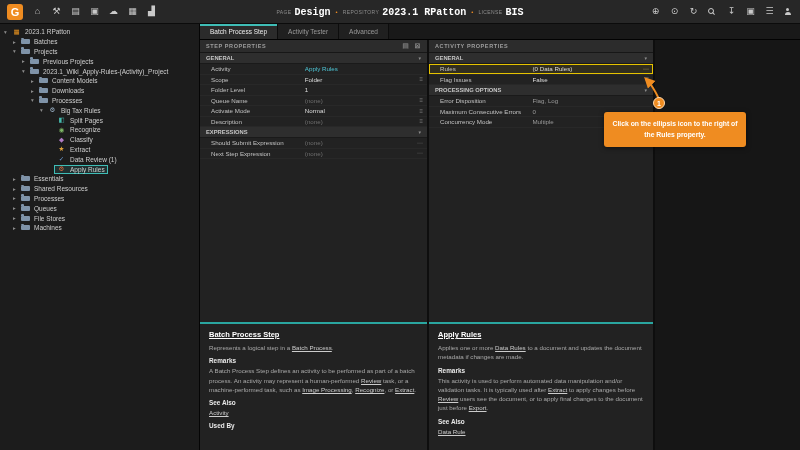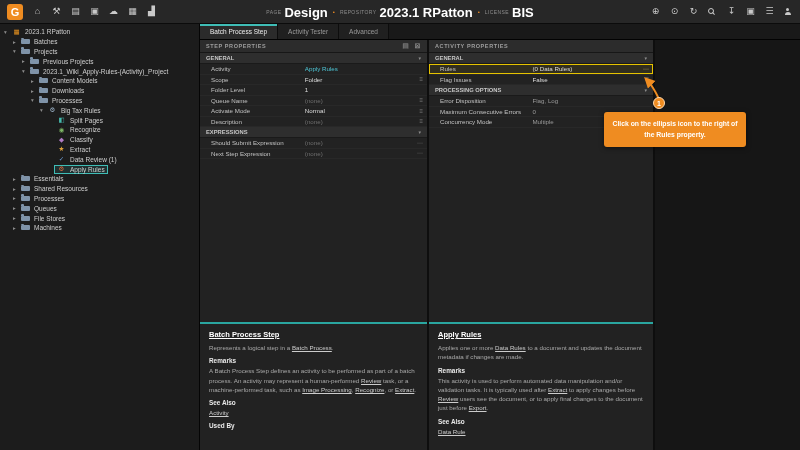--- a/index.html
+++ b/index.html
@@ -9,21 +9,21 @@
 
   
   .topbar{ height:24px; background:#272727; border-bottom:1px solid #0b0b0b; display:flex; align-items:center; padding:0 7px; position:relative; }
   .logo{ width:16px; height:16px; background:#ef8c21; border-radius:3px; color:#fff; font-weight:bold; font-size:11px;
     display:flex; align-items:center; justify-content:center; flex:none; }
   .tb-icons{ display:flex; gap:10px; margin-left:10px; align-items:center; }
   .tb-icons.right{ margin-left:auto; }
   .tb-icon{ color:#c9c9c9; font-size:9px; line-height:1; display:inline-flex; align-items:center; justify-content:center; min-width:9px; }
   .topbar-meta{ position:absolute; left:50%; top:0; height:24px; transform:translateX(-50%); display:flex; align-items:center; white-space:nowrap; }
   .meta-label{ font-size:5px; color:#8d8d8d; letter-spacing:.4px; margin-right:3px; }
-  .meta-value{ font-size:13px; color:#fff; font-weight:bold; }
+  .meta-value{ font-size:10px; color:#fff; font-weight:bold;font-family:Liberation Mono, monospace; }
   .meta-sep{ color:#ef8c21; font-size:6px; margin:0 5px; }
 
   
   .css-search{ width:7px; height:7px; position:relative; display:inline-block; }
   .css-search::before{ content:""; position:absolute; width:4px; height:4px; border:1px solid #c9c9c9; border-radius:50%; left:0; top:0; }
   .css-search::after{ content:""; position:absolute; width:3px; height:1px; background:#c9c9c9; transform:rotate(45deg); left:4px; top:5px; }
   .css-user{ width:7px; height:7px; position:relative; display:inline-block; }
   .css-user::before{ content:""; position:absolute; width:3px; height:3px; border-radius:50%; background:#c9c9c9; left:2px; top:0; }
   .css-user::after{ content:""; position:absolute; width:6px; height:3px; border-radius:3px 3px 0 0; background:#c9c9c9; left:0.5px; top:3.7px; }
   .css-folder{ width:7px; height:5px; background:currentColor; border-radius:1px; position:relative; display:inline-block; }

